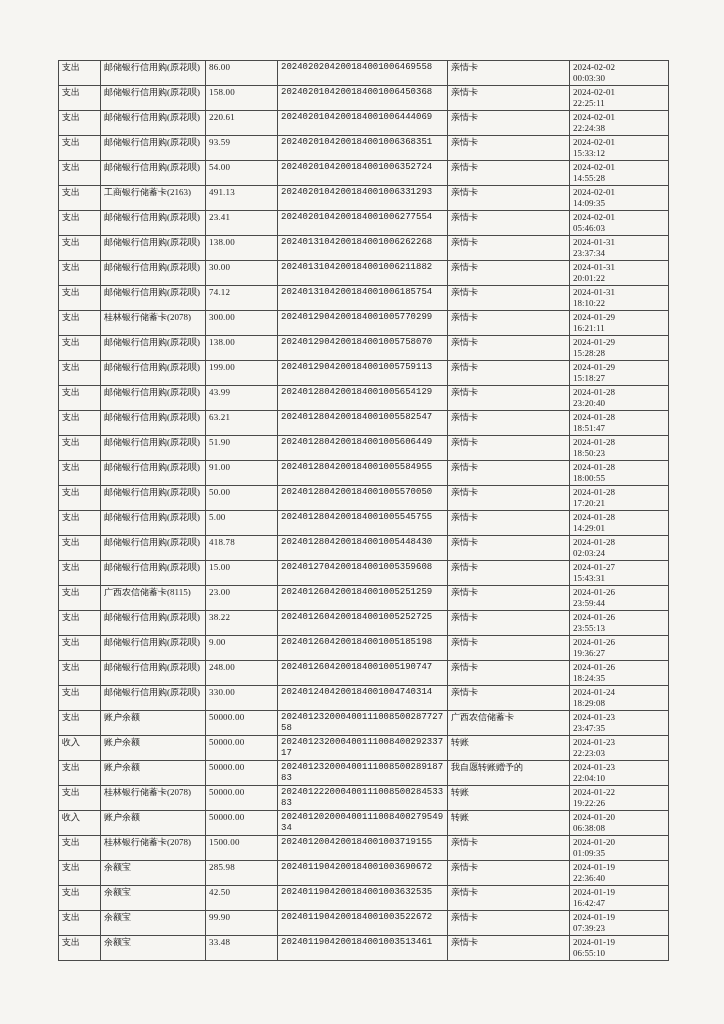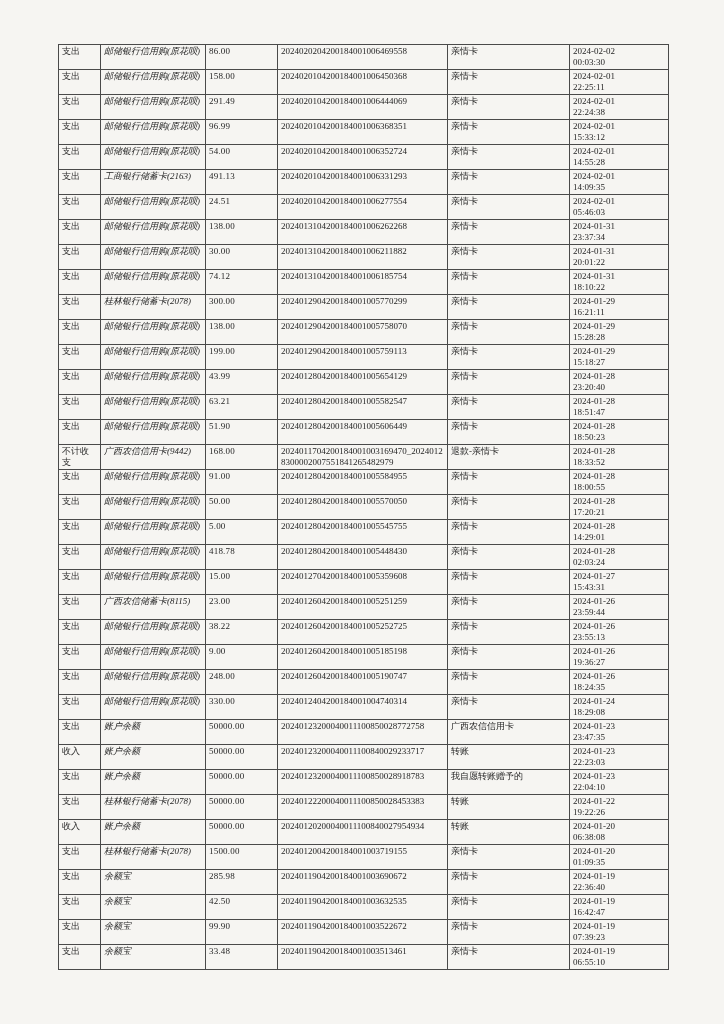--- a/index.html
+++ b/index.html
@@ -17,42 +17,42 @@
   .page{
     position:relative;
     width:724px;
     height:1024px;
     background:var(--paper);
     overflow:hidden;
   }
   table.txn-table{
     position:absolute;
     left:58px;
-    top:44px;
+    top:60px;
     width:610px;
     border-collapse:collapse;
     table-layout:fixed;
   }
   .txn-table td{
     border:1px solid var(--line);
     font-size:9px;
     line-height:10.5px;
     padding:1px 3px 2px 3px;
     vertical-align:top;
     color:var(--ink);
     overflow:hidden;
   }
   col.w-type{width:42px;}
   col.w-account{width:105px;}
   col.w-amount{width:72px;}
   col.w-number{width:170px;}
   col.w-note{width:122px;}
   col.w-time{width:99px;}
-  td.c-number{word-break:break-all;}
-  td.c-account{word-break:break-all;font-style:italic;}
+  td.c-number{word-break:break-all;font-family:Liberation Mono, monospace;}
+  td.c-account{word-break:break-all;}
   td.c-amount{letter-spacing:.2px;}
   td.c-time div{white-space:nowrap;}
 </style>
 </head>
 <body>
 
 <div class="page">
   <table class="txn-table">
     <colgroup>
       <col class="w-type">
@@ -83,33 +83,33 @@
     <td class="c-note">亲情卡</td>
     <td class="c-time">
       <div>2024-02-01</div>
       <div>22:25:11</div>
     </td>
   </tr>
 
   <tr>
     <td class="c-type">支出</td>
     <td class="c-account">邮储银行信用购(原花呗)</td>
-    <td class="c-amount">291.49</td>
+    <td class="c-amount">220.61</td>
     <td class="c-number">2024020104200184001006444069</td>
     <td class="c-note">亲情卡</td>
     <td class="c-time">
       <div>2024-02-01</div>
       <div>22:24:38</div>
     </td>
   </tr>
 
   <tr>
     <td class="c-type">支出</td>
     <td class="c-account">邮储银行信用购(原花呗)</td>
-    <td class="c-amount">96.99</td>
+    <td class="c-amount">93.59</td>
     <td class="c-number">2024020104200184001006368351</td>
     <td class="c-note">亲情卡</td>
     <td class="c-time">
       <div>2024-02-01</div>
       <div>15:33:12</div>
     </td>
   </tr>
 
   <tr>
     <td class="c-type">支出</td>
@@ -131,21 +131,21 @@
     <td class="c-note">亲情卡</td>
     <td class="c-time">
       <div>2024-02-01</div>
       <div>14:09:35</div>
     </td>
   </tr>
 
   <tr>
     <td class="c-type">支出</td>
     <td class="c-account">邮储银行信用购(原花呗)</td>
-    <td class="c-amount">24.51</td>
+    <td class="c-amount">23.41</td>
     <td class="c-number">2024020104200184001006277554</td>
     <td class="c-note">亲情卡</td>
     <td class="c-time">
       <div>2024-02-01</div>
       <div>05:46:03</div>
     </td>
   </tr>
 
   <tr>
     <td class="c-type">支出</td>
@@ -248,31 +248,20 @@
     <td class="c-account">邮储银行信用购(原花呗)</td>
     <td class="c-amount">51.90</td>
     <td class="c-number">2024012804200184001005606449</td>
     <td class="c-note">亲情卡</td>
     <td class="c-time">
       <div>2024-01-28</div>
       <div>18:50:23</div>
     </td>
   </tr>
 
-  <tr>
-    <td class="c-type">不计收支</td>
-    <td class="c-account">广西农信信用卡(9442)</td>
-    <td class="c-amount">168.00</td>
-    <td class="c-number">2024011704200184001003169470_20240128300002007551841265482979</td>
-    <td class="c-note">退款-亲情卡</td>
-    <td class="c-time">
-      <div>2024-01-28</div>
-      <div>18:33:52</div>
-    </td>
-  </tr>
 
   <tr>
     <td class="c-type">支出</td>
     <td class="c-account">邮储银行信用购(原花呗)</td>
     <td class="c-amount">91.00</td>
     <td class="c-number">2024012804200184001005584955</td>
     <td class="c-note">亲情卡</td>
     <td class="c-time">
       <div>2024-01-28</div>
       <div>18:00:55</div>
@@ -385,21 +374,21 @@
       <div>2024-01-24</div>
       <div>18:29:08</div>
     </td>
   </tr>
 
   <tr>
     <td class="c-type">支出</td>
     <td class="c-account">账户余额</td>
     <td class="c-amount">50000.00</td>
     <td class="c-number">20240123200040011100850028772758</td>
-    <td class="c-note">广西农信信用卡</td>
+    <td class="c-note">广西农信储蓄卡</td>
     <td class="c-time">
       <div>2024-01-23</div>
       <div>23:47:35</div>
     </td>
   </tr>
 
   <tr>
     <td class="c-type">收入</td>
     <td class="c-account">账户余额</td>
     <td class="c-amount">50000.00</td>

